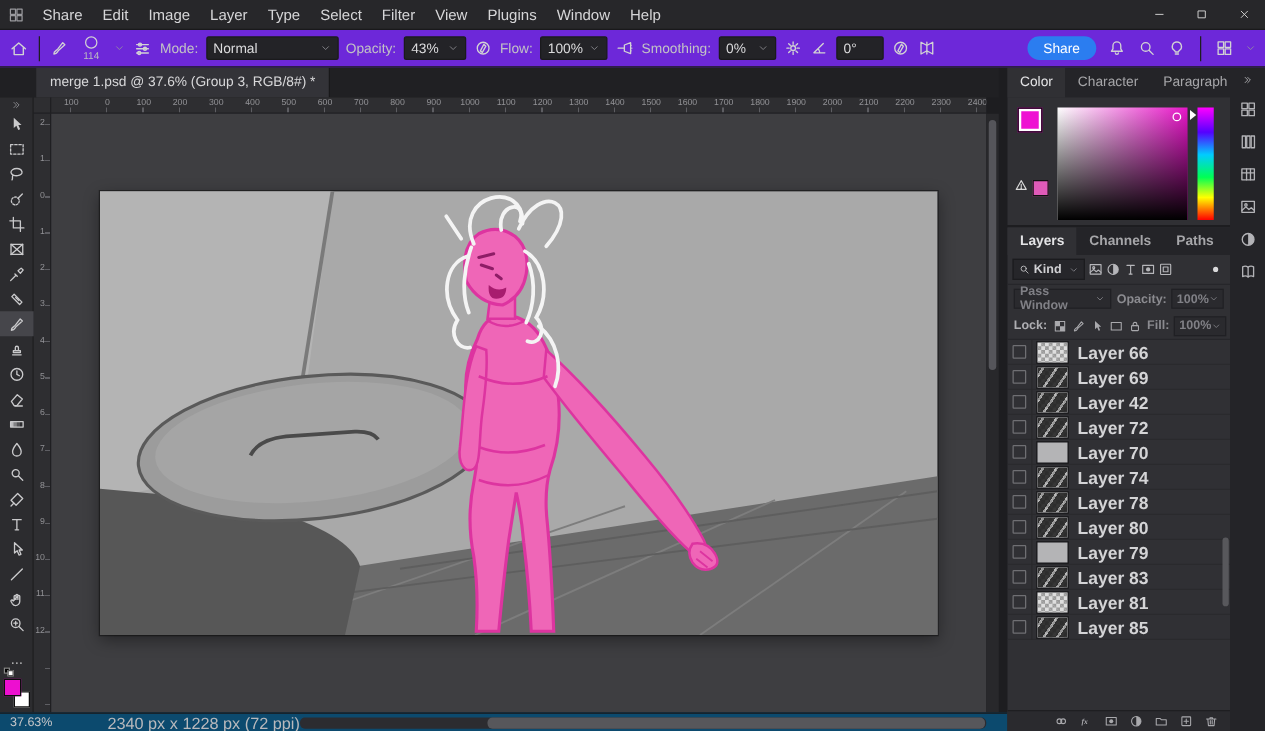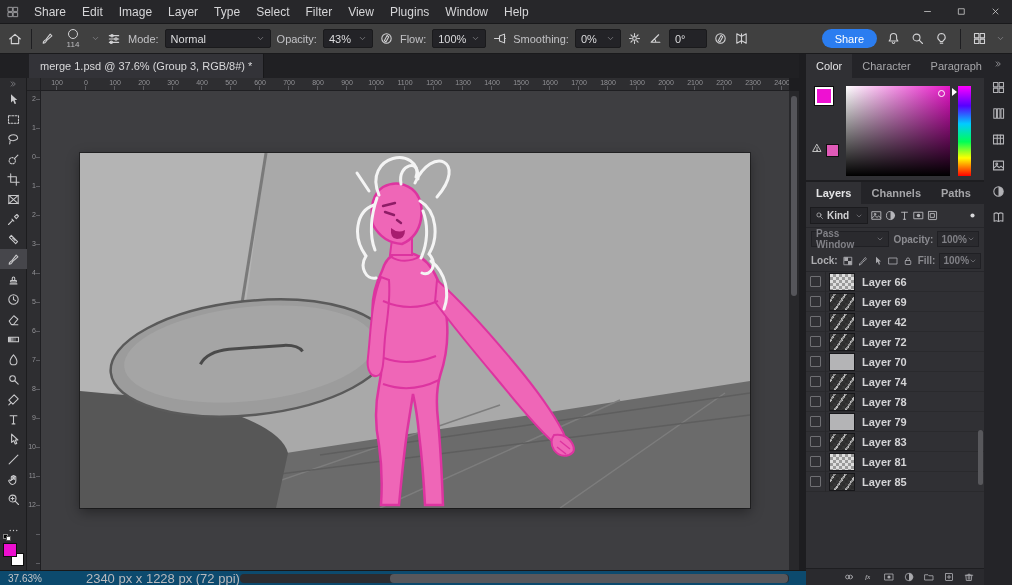--- a/index.html
+++ b/index.html
@@ -11,21 +11,21 @@
 
   
   .menubar{position:absolute;left:0;top:0;right:0;height:24px;background:#27272a;
            border-bottom:1px solid #19191b;display:flex;align-items:center;z-index:5;}
   .app-logo{width:26px;height:24px;display:flex;align-items:center;justify-content:center;color:#9a9a9e;}
   .menu-item{padding:0 8px;font-size:12px;color:#d6d6d8;line-height:24px;cursor:default;}
   .winctrl{margin-left:auto;display:flex;}
   .winbtn{width:34px;height:24px;display:flex;align-items:center;justify-content:center;color:#cfcfcf;}
 
   
-  .optionsbar{position:absolute;left:0;top:24px;right:0;height:30px;background:#404040;
+  .optionsbar{position:absolute;left:0;top:24px;right:0;height:30px;background:#6d28d9;
               border-bottom:1px solid #1a1a1c;display:flex;align-items:center;gap:6px;
               padding:0 7px;font-size:11px;z-index:4;}
   .ob-label{color:#c2c2c5;}
   .ob-sep{width:1px;height:20px;background:#1e1e21;margin:0 2px;flex:none;}
   .field{display:flex;align-items:center;justify-content:space-between;background:#232327;
          border:1px solid #1a1a1c;border-radius:2px;height:19px;padding:0 5px;gap:5px;color:#dcdcde;}
   .chev{color:#95959a;}
   .brush-preview{display:flex;flex-direction:column;align-items:center;width:24px;line-height:1;}
   .bp-dot{width:10px;height:10px;border-radius:50%;border:1.5px solid #d2d2d4;}
   .bp-num{font-size:8px;color:#bcbcbf;margin-top:2px;}
@@ -126,21 +126,21 @@
   .rowsep{width:1px;height:20px;background:#28282b;margin-left:4px;flex:none;}
   .lthumb{width:24px;height:16px;margin:0 3px 0 4px;box-shadow:0 0 0 1px #17171a;flex:none;
           background-color:#c9c9c9;position:relative;overflow:hidden;
           background-image:linear-gradient(45deg,#9a9a9a 25%,transparent 25%,transparent 75%,#9a9a9a 75%),
                            linear-gradient(45deg,#9a9a9a 25%,transparent 25%,transparent 75%,#9a9a9a 75%);
           background-size:6px 6px;background-position:0 0,3px 3px;}
   .lthumb.noise::after{content:'';position:absolute;inset:0;
           background:repeating-linear-gradient(125deg,rgba(18,18,18,.8) 0 3px,rgba(90,90,90,.15) 3px 5px,rgba(25,25,25,.85) 5px 9px);}
   .lthumb.gray{background-image:none;background-color:#b4b4b6;}
   .lthumb.light{background-color:#dedede;}
-  .lname{font-size:11px;color:#d4d4d6;margin-left:5px;white-space:nowrap;}
+  .lname{font-size:14px;color:#d4d4d6;margin-left:5px;white-space:nowrap;}
   .grp-chev{color:#b9b9bc;margin:0 2px 0 3px;}
   .grp-folder{color:#c6c6c9;margin-right:3px;}
   .lscroll{position:absolute;right:1px;top:155px;width:5px;height:55px;background:#58585c;border-radius:3px;}
   .lfooter{height:17px;background:#2a2a2e;border-top:1px solid #1e1e21;display:flex;align-items:center;
            justify-content:flex-end;gap:8px;padding:0 9px;flex:none;color:#a9a9ad;}
 
   .right-rail{position:absolute;left:984px;top:54px;width:28px;bottom:0;background:#242428;
               display:flex;flex-direction:column;align-items:center;padding-top:5px;gap:11px;color:#b3b3b7;}
 </style>
 </head>
@@ -845,20 +845,26 @@
         </div>
         <div class="lrow">
           <span class="eyebox"></span>
           <span class="rowsep"></span>
           <span class="lthumb noise"></span>
           <span class="lname">Layer 78</span>
         </div>
         <div class="lrow">
           <span class="eyebox"></span>
           <span class="rowsep"></span>
+          <span class="lthumb noise"></span>
+          <span class="lname">Layer 80</span>
+        </div>
+        <div class="lrow">
+          <span class="eyebox"></span>
+          <span class="rowsep"></span>
           <span class="lthumb gray"></span>
           <span class="lname">Layer 79</span>
         </div>
         <div class="lrow">
           <span class="eyebox"></span>
           <span class="rowsep"></span>
           <span class="lthumb noise"></span>
           <span class="lname">Layer 83</span>
         </div>
         <div class="lrow">

